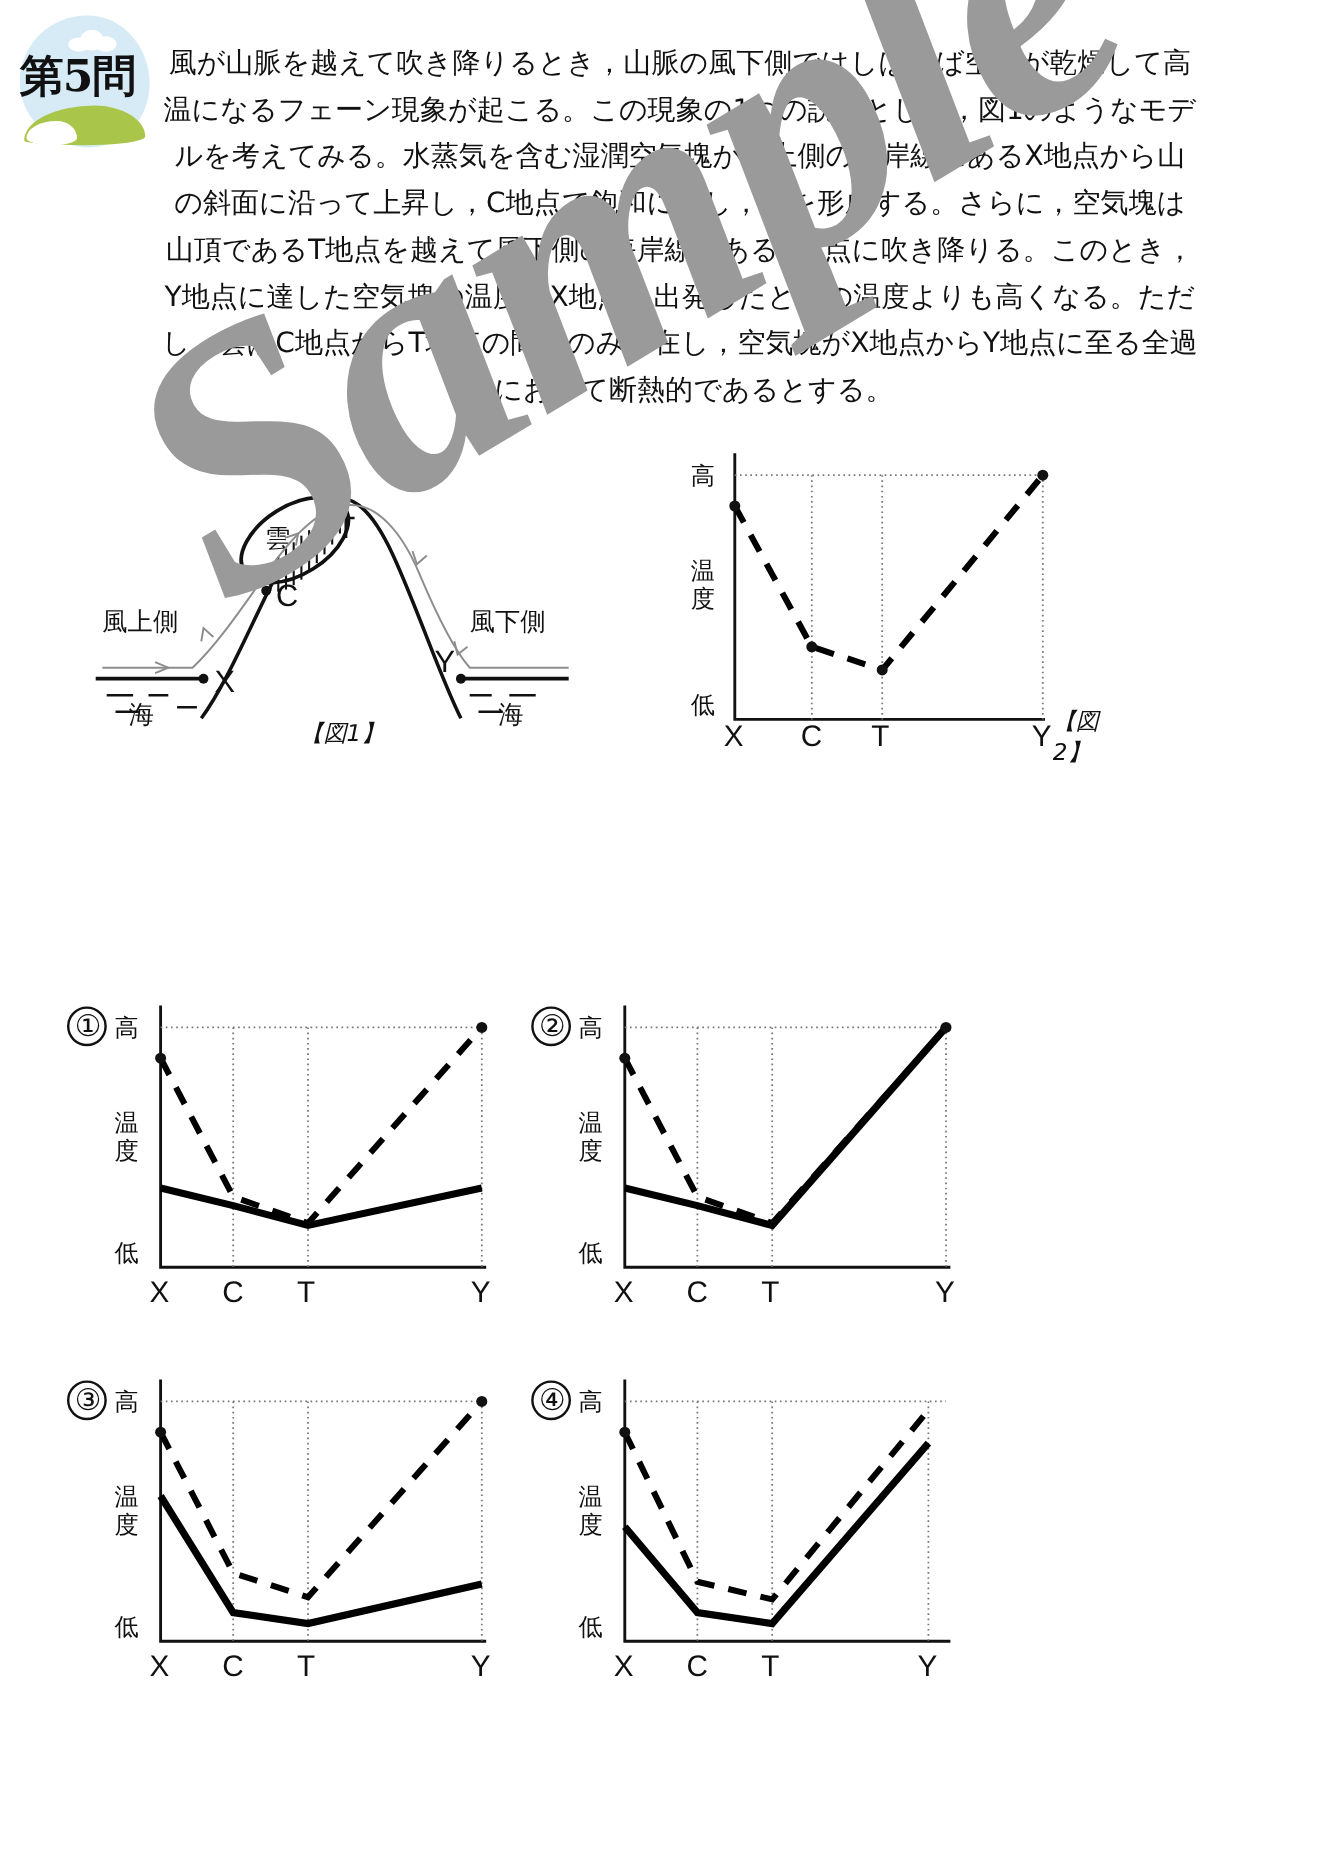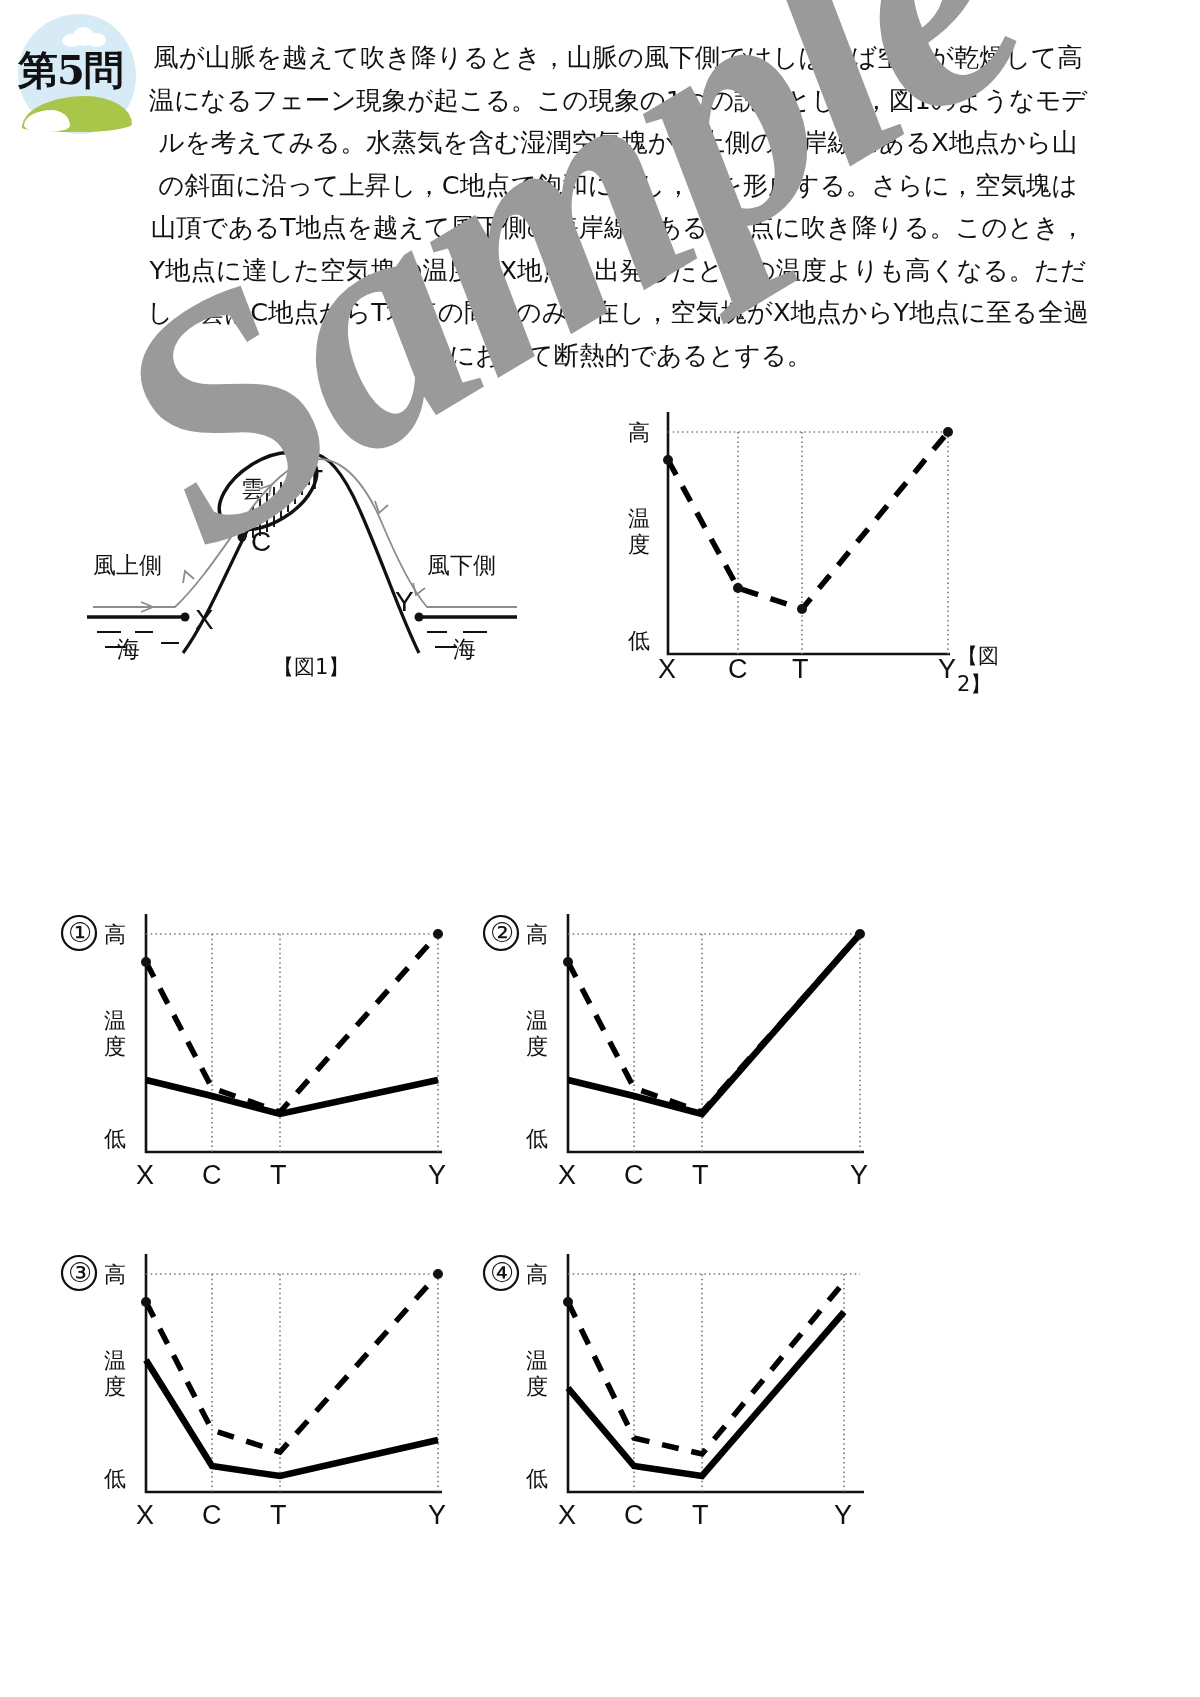--- a/index.html
+++ b/index.html
@@ -82,21 +82,21 @@
   }
   #intro-para{left:146px;top:36px;width:944px;text-align:center;}
   #q-para{left:68px;top:756px;width:1010px;}
 
   
   .figwrap{position:absolute;}
   svg{display:block;overflow:visible;}
   .cap{
     position:absolute;
     font-family:"DejaVu Sans","Liberation Sans",sans-serif;
-    font-size:21px;color:#111;
+    font-size:21px;color:#111;font-style:italic;
   }
   .axlabel{
     font-family:"DejaVu Sans","Liberation Sans",sans-serif;
     font-size:22px;fill:#111;
   }
   .ticklabel{
     font-family:"Liberation Sans","DejaVu Sans",sans-serif;
     font-size:27px;fill:#111;
   }
   .optnum{

